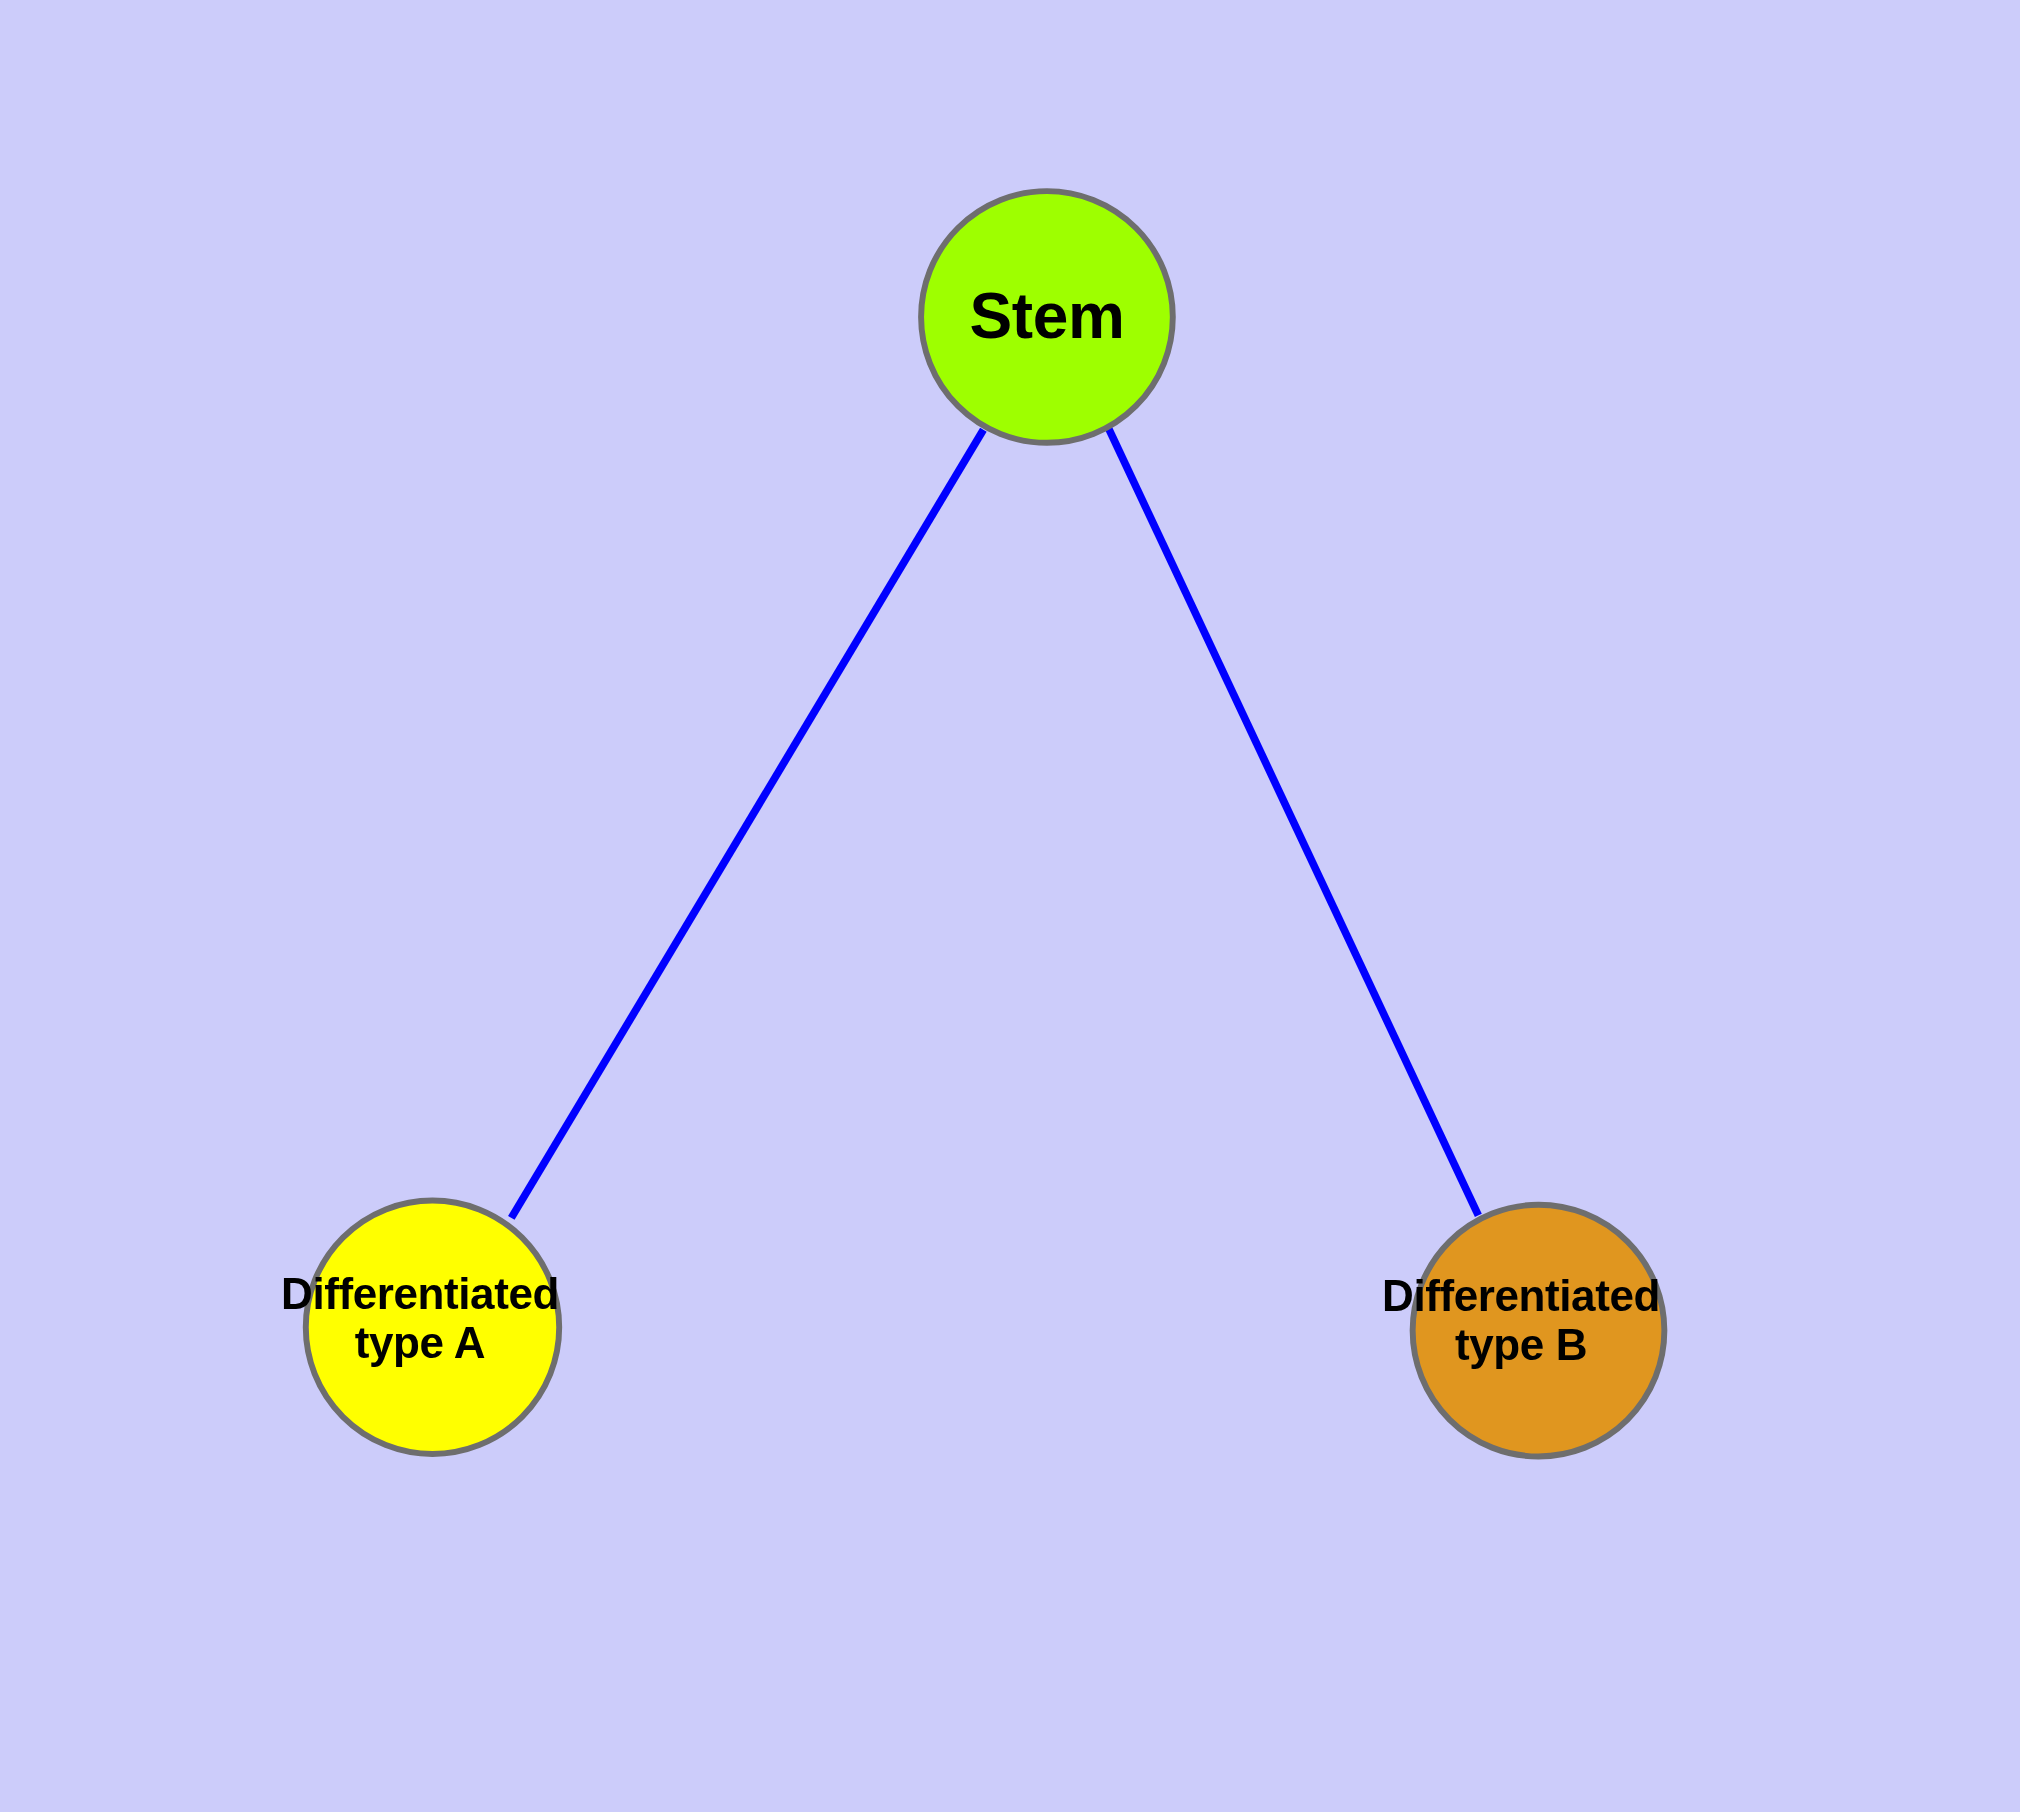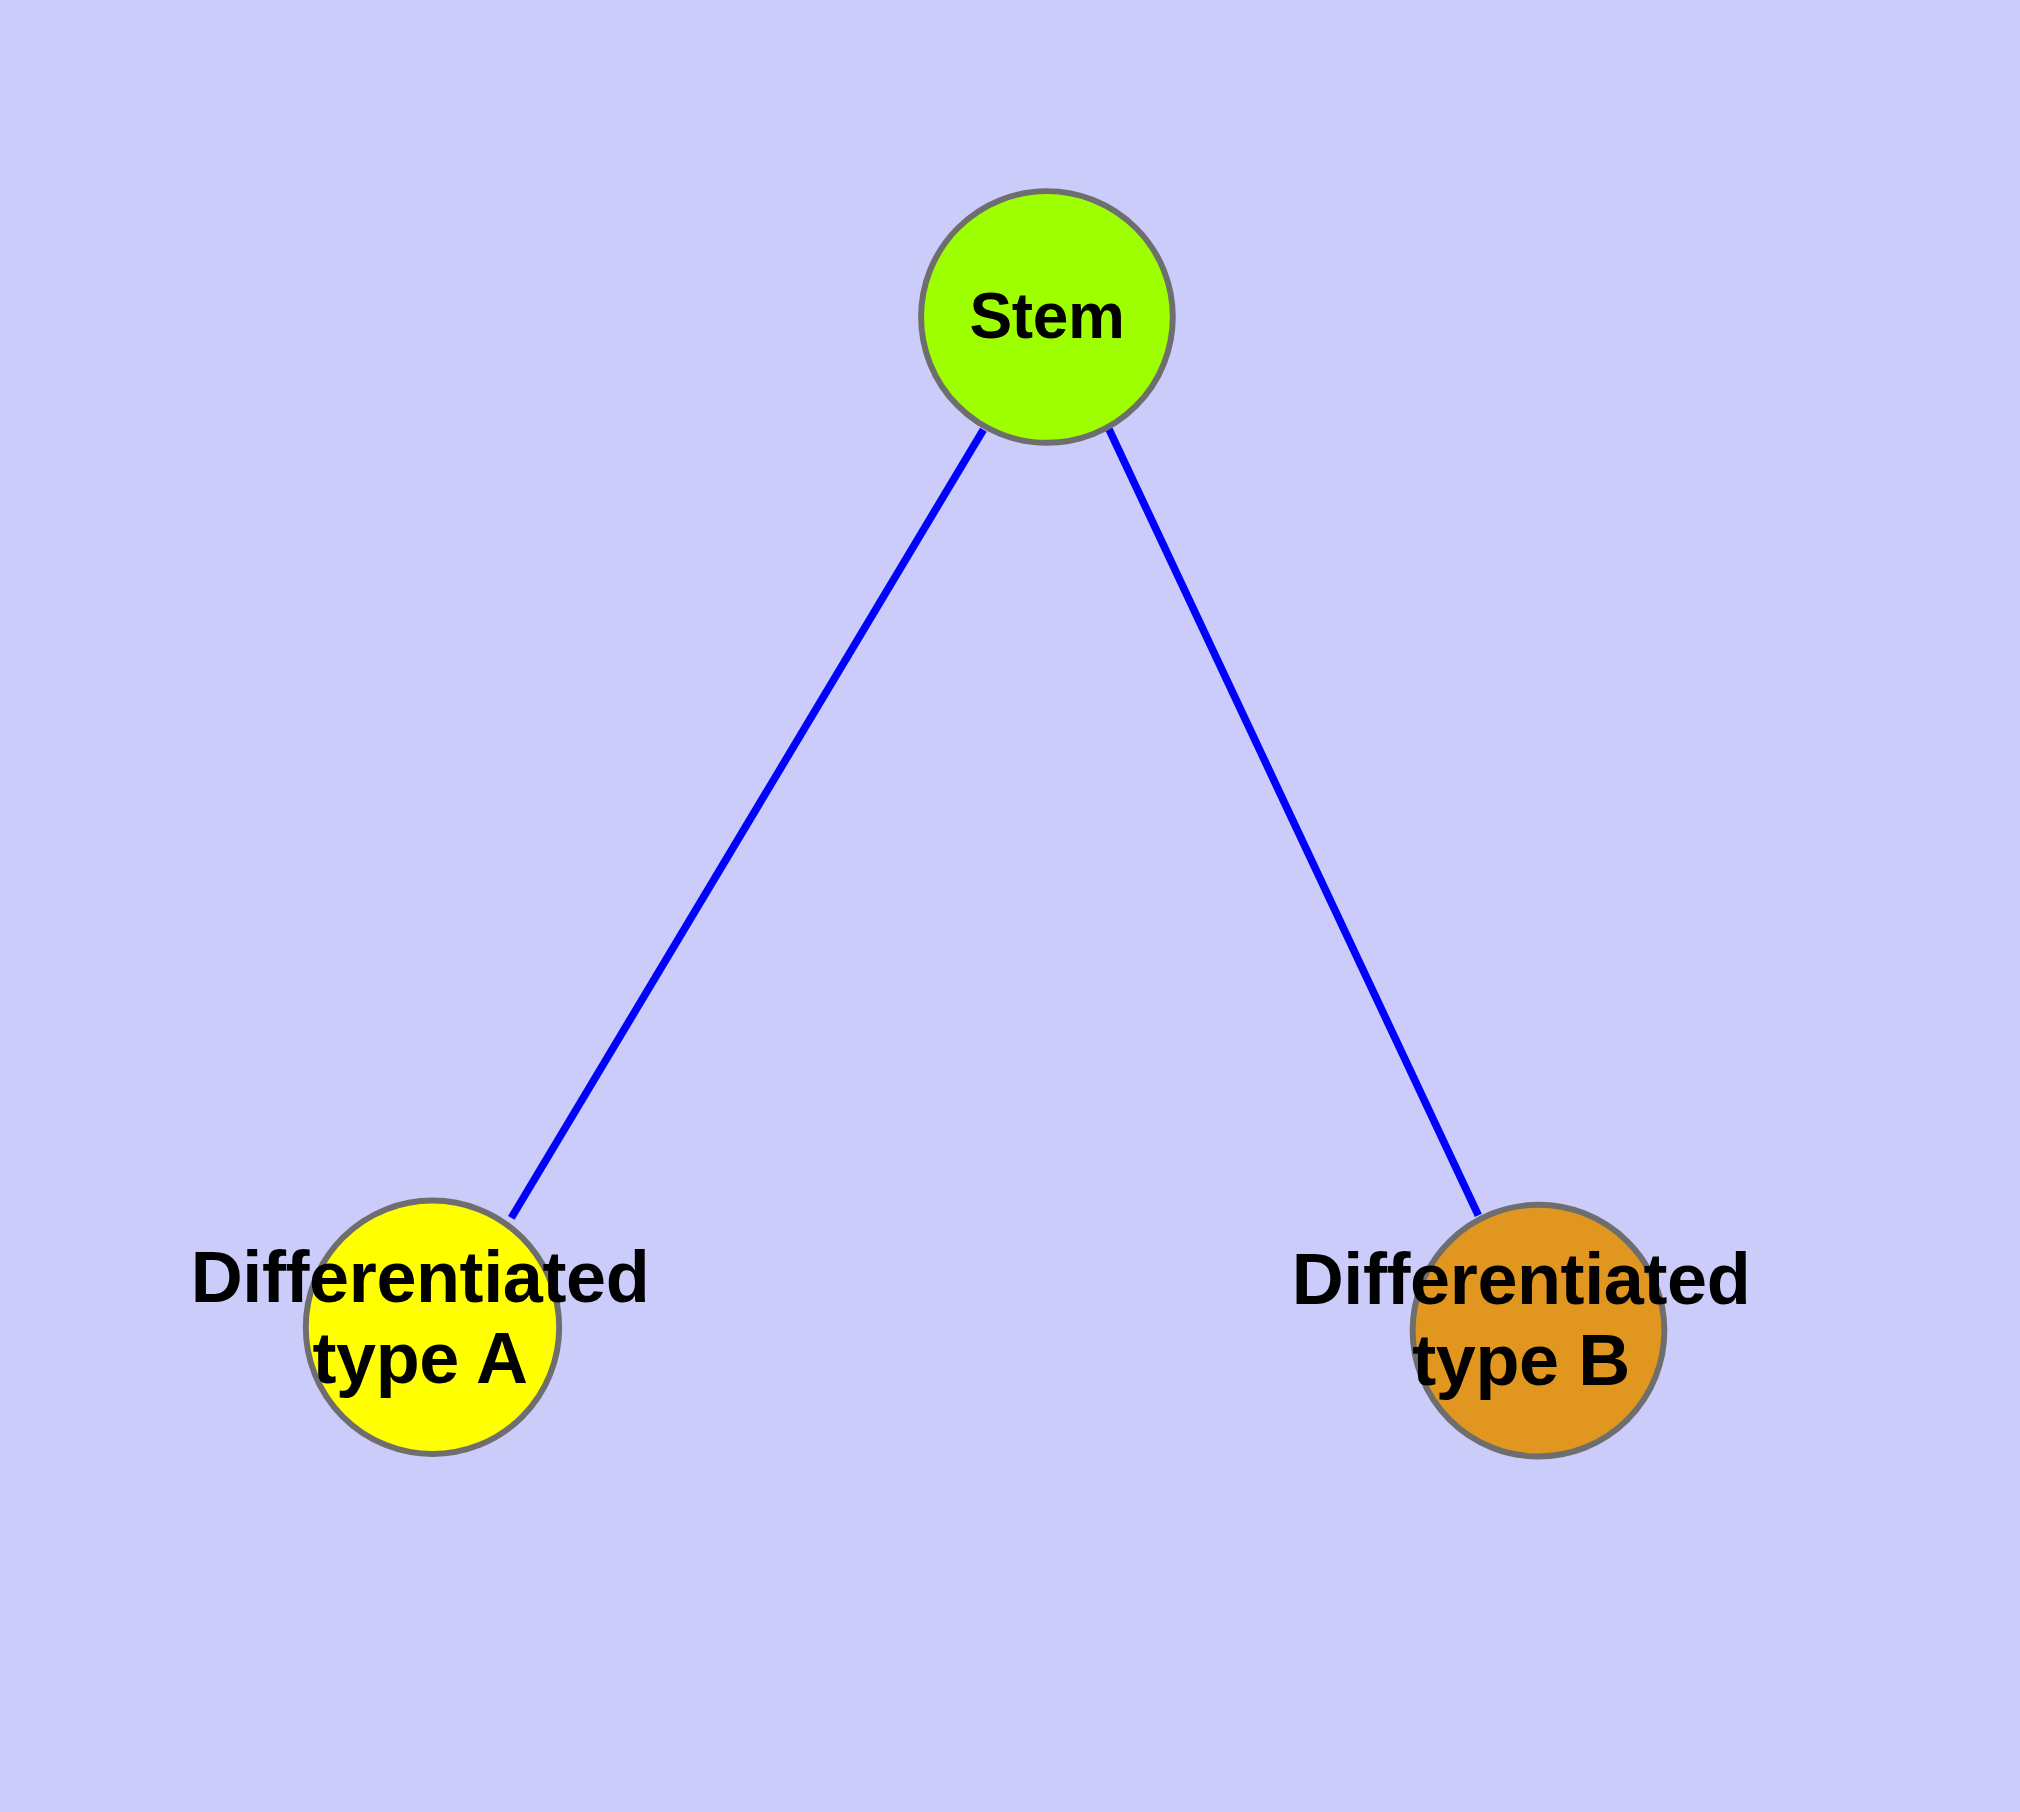--- a/index.html
+++ b/index.html
@@ -31,21 +31,21 @@
     text-align: center;
     line-height: 1.12;
     white-space: pre;
     pointer-events: none;
     letter-spacing: -0.4px;
   }
   .node-label.stem {
     font-size: 64px;
   }
   .node-label.diff {
-    font-size: 72px;
+    font-size: 44px;
   }
 </style>
 </head>
 <body>
 
 <div id="canvas" style="width: 2021px; height: 1812px; background: rgb(204, 204, 250);">
 
   <svg id="graph-svg" viewBox="0 0 2384 2138" xmlns="http://www.w3.org/2000/svg">
     <g>
       <line x1="1160" y1="507" x2="603" y2="1437" stroke="#0000ff" stroke-width="9" stroke-linecap="butt"></line>

